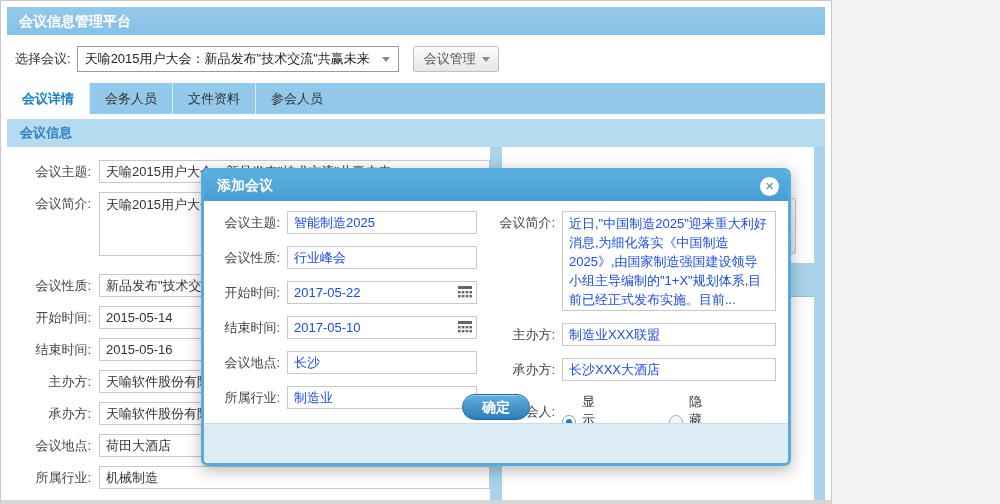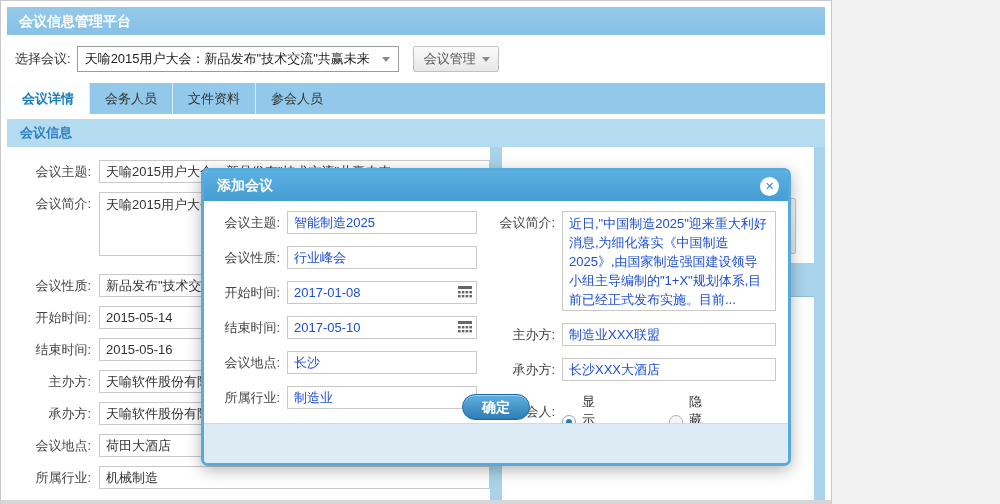--- a/index.html
+++ b/index.html
@@ -187,21 +187,21 @@
           <span class="mlabel">会议主题:</span>
           <div class="mbox">智能制造2025</div>
         </div>
         <div class="mrow">
           <span class="mlabel">会议性质:</span>
           <div class="mbox">行业峰会</div>
         </div>
         <div class="mrow">
           <span class="mlabel">开始时间:</span>
           <div class="mbox date">
-            <span>2017-01-08</span>
+            <span>2017-05-22</span>
             <svg class="cal-icon" width="14" height="13" viewBox="0 0 14 13">
               <rect x="0" y="0" width="14" height="3" fill="#666"></rect>
               <g fill="#666">
                 <rect x="0" y="5" width="2.6" height="2.4"></rect>
                   <rect x="3.8" y="5" width="2.6" height="2.4"></rect>
                   <rect x="7.6" y="5" width="2.6" height="2.4"></rect>
                   <rect x="11.4" y="5" width="2.6" height="2.4"></rect>
                 <rect x="0" y="9" width="2.6" height="2.4"></rect>
                   <rect x="3.8" y="9" width="2.6" height="2.4"></rect>
                   <rect x="7.6" y="9" width="2.6" height="2.4"></rect>

